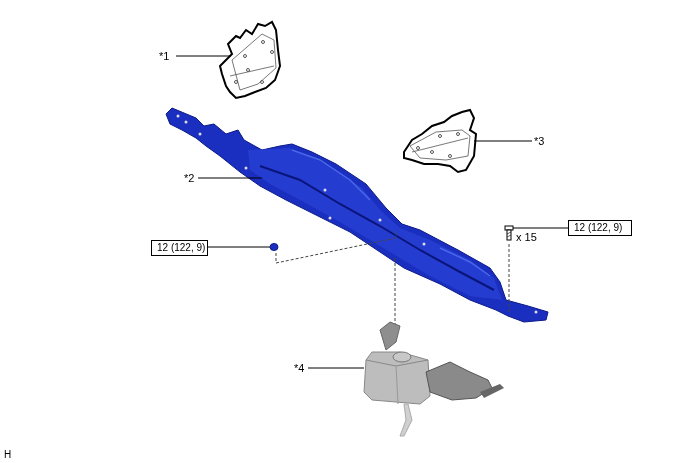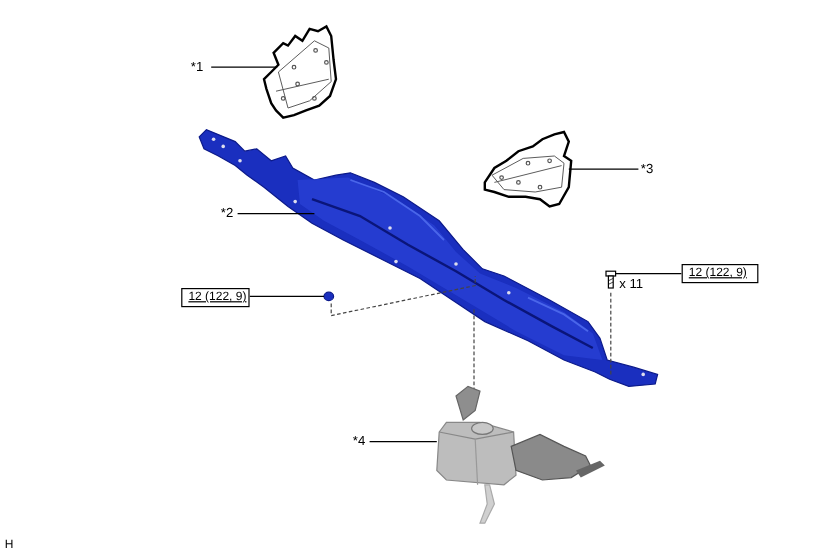--- a/index.html
+++ b/index.html
@@ -1,21 +1,21 @@
 <!DOCTYPE html>
 <html><head>
   <meta charset="utf-8">
   <style>
     html, body { margin: 0; padding: 0; background: #ffffff; }
     body { width: 688px; height: 463px; position: relative; overflow: hidden;
       font-family: "Liberation Sans", sans-serif; color: #000; }
     .canvas { position: absolute; left: 0; top: 0; width: 688px; height: 463px; }
     .label { position: absolute; font-size: 11px; line-height: 12px; white-space: nowrap; }
     .torque-box { position: absolute; border: 1px solid #000; background: #fff;
-      font-size: 10px; line-height: 14px; padding: 0 0 0 5px; box-sizing: border-box; white-space: nowrap; text-decoration: underline; }
+      font-size: 10px; line-height: 14px; padding: 0 0 0 5px; box-sizing: border-box; white-space: nowrap; }
     .figure-code { position: absolute; left: 4px; top: 449px; font-size: 10px; }
   </style>
 </head>
 <body>
 
 <svg class="canvas" viewBox="0 0 688 463" xmlns="http://www.w3.org/2000/svg">
 
   <g>
     <path d="M228,44 L236,36 L240,38 L246,30 L252,34 L258,24 L265,26 L272,22 L276,30 L278,50 L280,66 L275,80 L266,88 L255,92 L245,96 L236,98 L230,92 L226,86 L222,74 L220,66 L226,60 L232,54 Z" fill="#ffffff" stroke="#000" stroke-width="2"></path>
     <path d="M232,60 L262,34 L274,40 L276,68 L258,84 L240,90 Z" fill="none" stroke="#555" stroke-width="0.8"></path>
@@ -89,15 +89,15 @@
   <line x1="308" y1="368" x2="364" y2="368" stroke="#000" stroke-width="1"></line>
 </svg>
 
 <span class="label" style="left:159px; top:50px;">*1</span>
 <span class="label" style="left:184px; top:172px;">*2</span>
 <span class="label" style="left:534px; top:135px;">*3</span>
 <span class="label" style="left:294px; top:362px;">*4</span>
 
 <div class="torque-box" style="left:151px; top:240px; width:57px; height:16px;">12 (122, 9)</div>
 <div class="torque-box" style="left:568px; top:220px; width:64px; height:16px;">12 (122, 9)</div>
-<span class="label" style="left:516px; top:231px;">x 11</span>
+<span class="label" style="left:516px; top:231px;">x 15</span>
 
 <span class="figure-code">H</span>
 
 </body></html>

